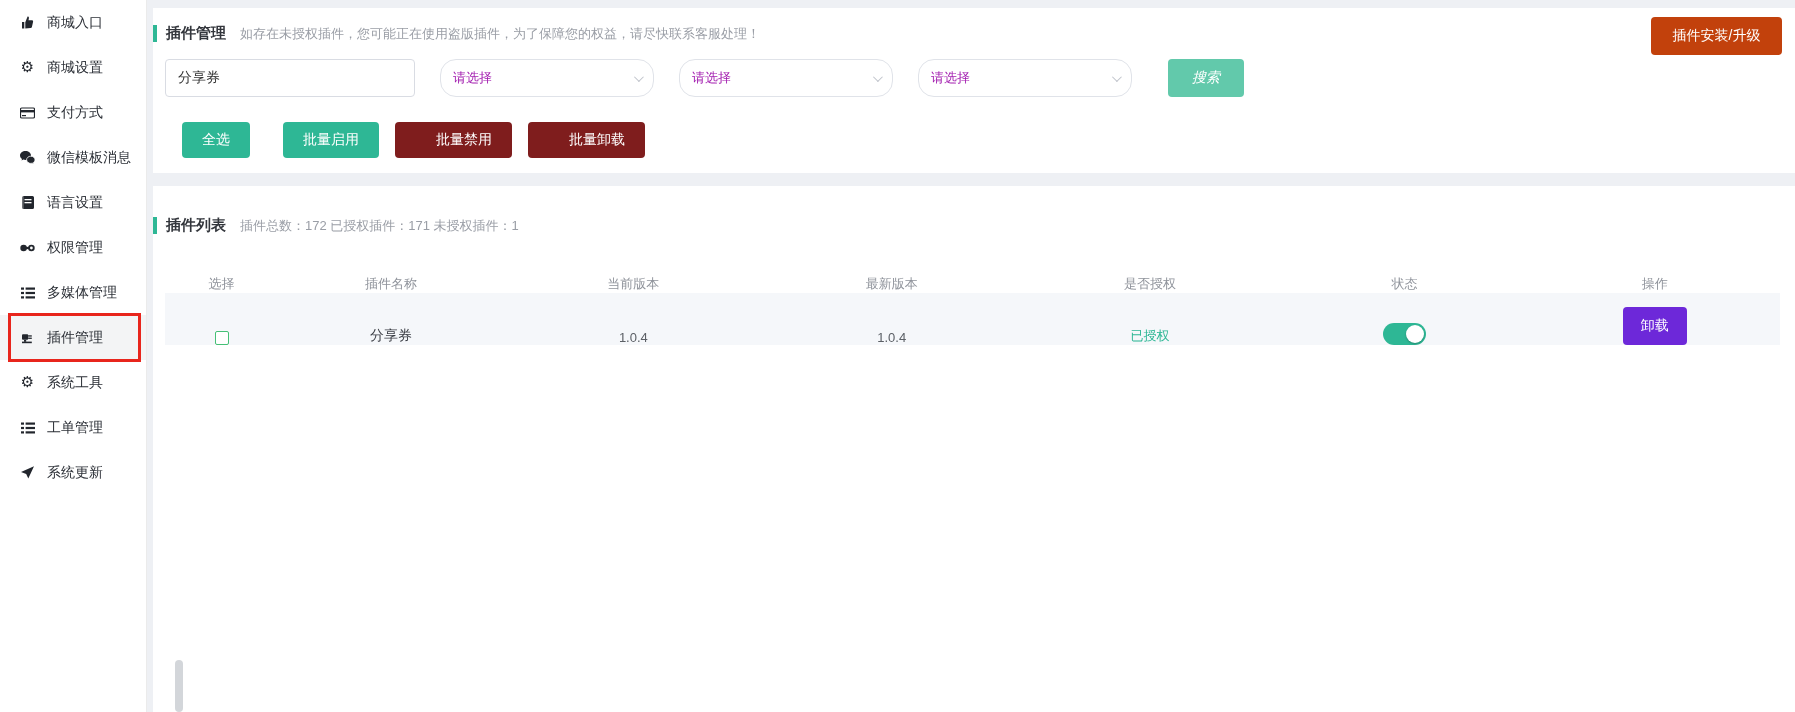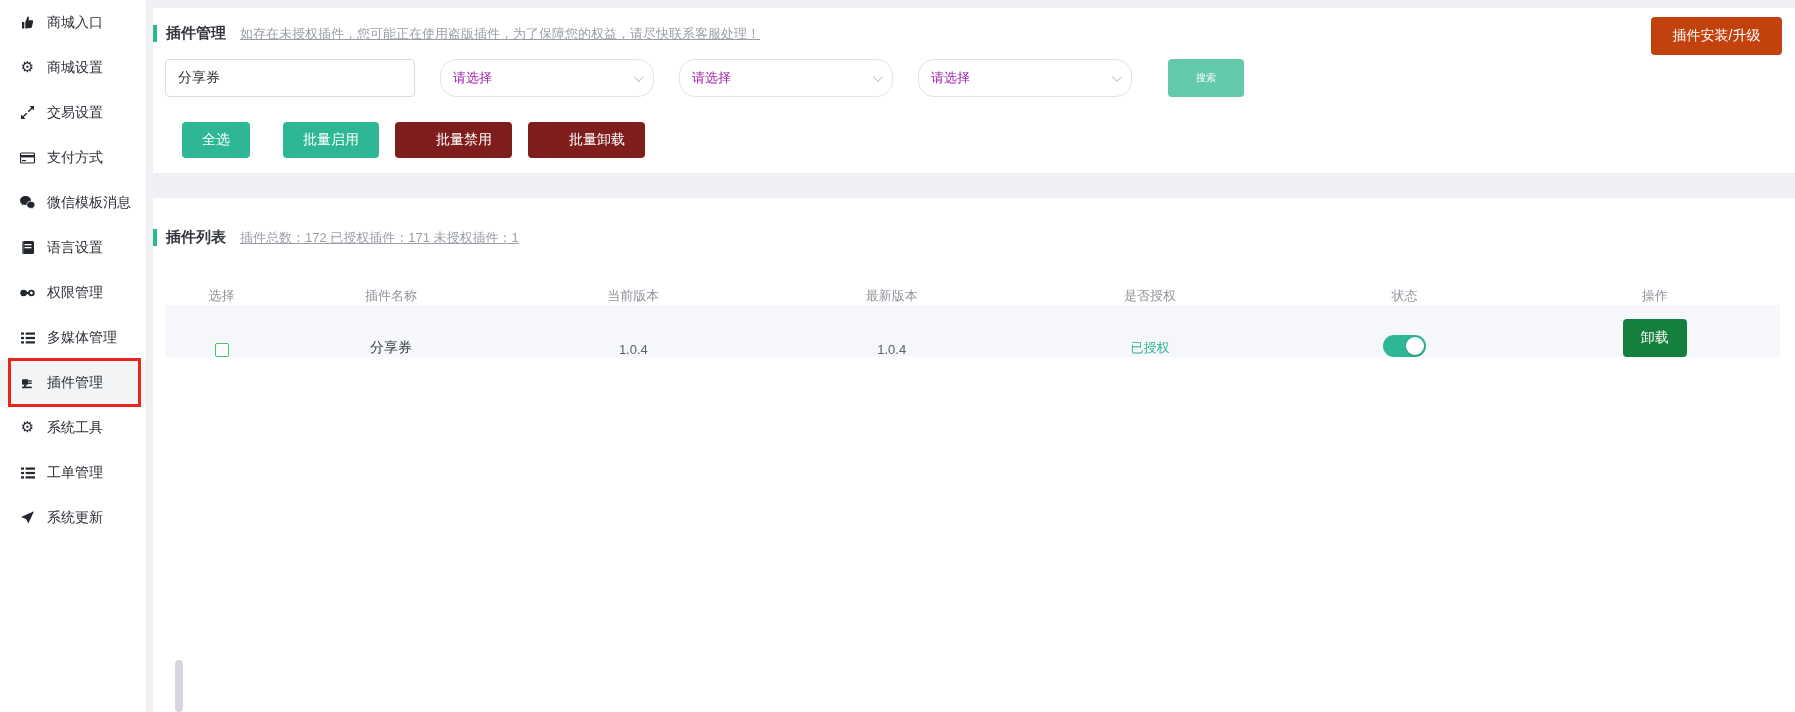--- a/index.html
+++ b/index.html
@@ -17,40 +17,40 @@
   .side-item .glyph { font-size:15px; line-height:1; font-family:"DejaVu Sans",sans-serif; }
   .side-item.active { background:#f3f4f5; }
   .annotation-box { position:absolute; left:8px; right:5px; top:-2px; bottom:-2px;
     border:3px solid #e8251c; pointer-events:none; }
 
   
   .main { flex:1; background:#eef0f4; padding:8px 0 0 6px; display:flex; flex-direction:column; }
   .card { background:#fff; position:relative; }
   .card1 { height:165px; flex:none; }
   .gap { height:13px; flex:none; }
-  .card2 { flex:1;margin-top:12px; }
+  .card2 { flex:1; }
 
   .sec-head { display:flex; align-items:center; padding-top:16px; }
   .accent { width:4px; height:17px; background:#2eb795; flex:none; }
   .sec-title { font-size:15px; font-weight:bold; color:#33363c; margin-left:9px; }
-  .sec-note { font-size:13px; color:#9a9ea6; margin-left:14px;text-decoration:underline; }
+  .sec-note { font-size:13px; color:#9a9ea6; margin-left:14px; }
 
   .install-btn { position:absolute; top:9px; right:13px; width:131px; height:38px;
     background:#c2410c; color:#fff; border:none; border-radius:4px; font-size:14px; cursor:pointer; }
 
   .filter-row { display:flex; align-items:center; margin:16px 0 0 12px; }
   .keyword { width:250px; height:38px; border:1px solid #d9dce3; border-radius:4px;
     padding:0 12px; font-size:14px; color:#333; outline:none; }
   .select { width:214px; height:38px; border:1px solid #e0e3e9; border-radius:16px;
     margin-left:25px; display:flex; align-items:center; justify-content:space-between;
     padding:0 12px; color:#a21caf; font-size:13px; background:#fff; cursor:pointer; }
   .caret { width:7px; height:7px; border-right:1.4px solid #c0c4cc; border-bottom:1.4px solid #c0c4cc;
     transform:rotate(45deg) translateY(-2px); flex:none; }
   .search-btn { width:76px; height:38px; margin-left:36px; background:#62c9ab; color:#fff;
-    border:none; border-radius:4px; font-size:10px; cursor:pointer; }
+    border:none; border-radius:4px; font-size:14px; cursor:pointer;font-style:italic; }
 
   .bulk-row { display:flex; margin:25px 0 0 12px; }
   .bbtn { height:36px; border:none; border-radius:4px; color:#fff; font-size:14px;
     padding:0 20px; margin-right:16px; cursor:pointer; }
   .bbtn.primary { background:#2eb795;margin-left:17px; }
   .bbtn.danger { background:#7f1d1d;padding-left:41px; }
 
   .sec-head2 { padding-top:30px; }
   .table { margin:8px 15px 0 12px; }
   .trow { display:flex; align-items:flex-end; }
@@ -58,21 +58,21 @@
   .tbody-row { height:52px; background:#f5f7fa; font-size:14px; color:#3a3d44; }
   .cell { text-align:center; display:flex; align-items:center; justify-content:center; }
   .c0{width:7%;} .c1{width:14%;} .c2{width:16%;} .c3{width:16%;} .c4{width:16%;} .c5{width:15.5%;} .c6{width:15.5%;}
   .version { font-size:13px; color:#5c6066; }
   .auth { font-size:13px; color:#2eb795; }
   .checkbox { width:14px; height:14px; border:1px solid #45c076; border-radius:2px;
     background:#fff; display:inline-block; cursor:pointer; }
   .toggle { width:43px; height:22px; border-radius:11px; background:#2eb795; position:relative; cursor:pointer; }
   .knob { position:absolute; top:2px; right:2px; width:18px; height:18px; border-radius:50%;
     background:#fff; box-shadow:0 1px 2px rgba(0,0,0,.25); }
-  .uninstall-btn { width:64px; height:38px; background:#15803d; color:#fff; border:none;
+  .uninstall-btn { width:64px; height:38px; background:#6d28d9; color:#fff; border:none;
     border-radius:4px; font-size:14px; cursor:pointer; }
 
   .scroll-thumb { position:absolute; left:175px; top:660px; width:8px; height:52px;
     background:#d3d6da; border-radius:4px; }
 </style>
 </head>
 <body>
 
 <div class="app">
 
@@ -81,31 +81,20 @@
       <span class="ic">
         <svg width="14" height="13" viewBox="0 0 14 13">
             <path fill="currentColor" d="M1 6h2.3v6.4H1zM4.3 12.4V6.3L6.6.6c1 0 1.5.7 1.3 1.6l-.4 2h3.4c.8 0 1.4.7 1.2 1.5l-1.2 5.2c-.2.7-.8 1.1-1.5 1.1z"></path>
           </svg>
       </span>
       <span>商城入口</span>
     </div>
     <div class="side-item">
       <span class="ic glyph">⚙</span>
       <span>商城设置</span>
-    </div>
-    <div class="side-item">
-      <span class="ic">
-        <svg width="13" height="13" viewBox="0 0 13 13">
-            <g fill="currentColor">
-              <path d="M13 0H8.6l1.7 1.7L6.7 5.3l1 1 3.6-3.6L13 4.4z"></path>
-              <path d="M0 13h4.4L2.7 11.3l3.6-3.6-1-1L1.7 10.3 0 8.6z"></path>
-            </g>
-          </svg>
-      </span>
-      <span>交易设置</span>
     </div>
     <div class="side-item">
       <span class="ic">
         <svg width="15" height="12" viewBox="0 0 15 12">
             <rect x="0.5" y="1" width="14" height="10" rx="1.2" fill="none" stroke="currentColor" stroke-width="1.2"></rect>
             <rect x="0.5" y="3" width="14" height="2.4" fill="currentColor"></rect>
             <rect x="2" y="8" width="4" height="1.2" fill="currentColor"></rect>
           </svg>
       </span>
       <span>支付方式</span>

